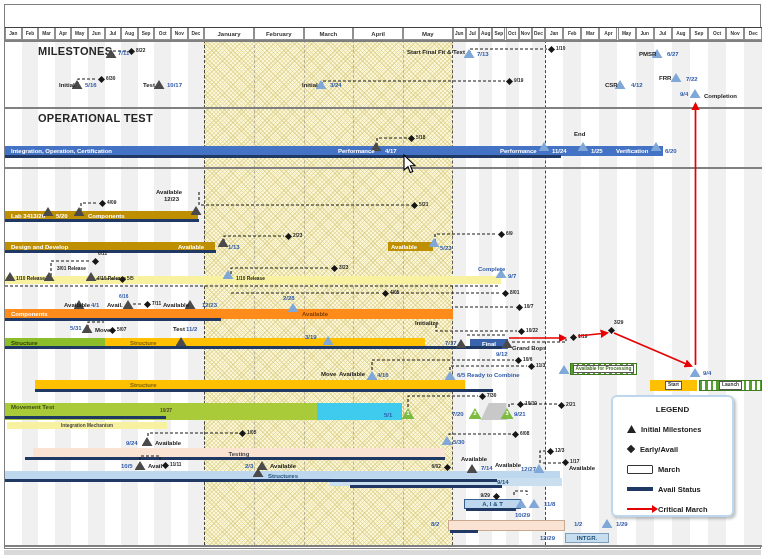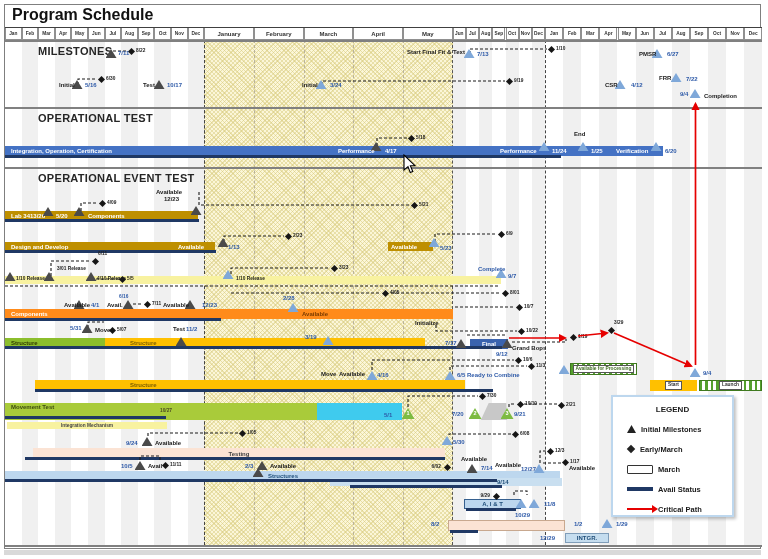--- a/index.html
+++ b/index.html
@@ -26,42 +26,41 @@
   .ul{position:absolute;height:2.5px;background:#1f3864;}
   .txt{position:absolute;font-size:6px;font-weight:bold;white-space:nowrap;line-height:1;color:#1a1a1a;}
   .sec{position:absolute;font-size:11px;font-weight:bold;color:#262626;letter-spacing:.3px;}
   .tri{position:absolute;clip-path:polygon(50% 0,100% 100%,0 100%);}
   .tri span{position:absolute;left:0;right:0;top:3px;text-align:center;
             font-size:5.5px;font-weight:bold;color:#fff;line-height:1;}
   .dia{position:absolute;width:5px;height:5px;background:#161616;transform:rotate(45deg);}
   .dlab{position:absolute;font-size:4.8px;font-weight:bold;color:#222;white-space:nowrap;line-height:1;}
   .boxlab{background:#fff;border:1px solid #555;padding:0 2px;font-size:4.8px;line-height:1.4;}
   svg.layer{position:absolute;left:0;top:0;pointer-events:none;}
-  .legend{position:absolute;background:#fff;border:2px solid #bdd7ee;border-radius:0;
+  .legend{position:absolute;background:#fff;border:2px solid #bdd7ee;border-radius:6px;
           box-shadow:2px 2px 3px rgba(0,0,0,.25);}
   .legend .ltitle{text-align:center;font-size:8px;font-weight:bold;color:#1a1a1a;margin-top:8px;}
   .lrow{position:relative;display:flex;align-items:center;margin:10px 8px 0 14px;height:10px;}
   .lrow .lab{font-size:7.5px;font-weight:bold;color:#1a1a1a;margin-left:5px;white-space:nowrap;}
   .ic-tri{width:9px;height:8px;background:#222;clip-path:polygon(50% 0,100% 100%,0 100%);}
   .ic-dia{width:6px;height:6px;background:#222;transform:rotate(45deg);margin:0 1px;}
   .ic-task{width:24px;height:7px;background:#fff;border:1.2px solid #333;border-radius:1px;}
   .ic-status{width:26px;height:4px;background:#1f3864;}
   .ic-arrow{position:relative;width:26px;height:2px;background:#e60000;}
   .ic-arrow:after{content:"";position:absolute;right:-5px;top:-3px;border-left:6px solid #e60000;
       border-top:4px solid transparent;border-bottom:4px solid transparent;}
   .trap{position:absolute;background:#c8c8c8;clip-path:polygon(31% 0,94% 0,97% 100%,3% 100%);}
   .botstrip{position:absolute;left:4px;top:550px;width:757px;height:5px;background:#d9d9d9;}
 </style>
 </head>
 <body>
 
 <div id="stage">
   <div class="frame"></div>
   <div class="botstrip"></div>
-  <div class="title">Program Schedule</div>
   <div id="chart" style="position:absolute;left:0;top:0;width:768px;height:559px;">
       <div class="hdr-cell" style="left: 5px; width: 16.6px; font-size: 4.8px;">Jan</div>
       <div class="hdr-cell" style="left: 21.6px; width: 16.6px; font-size: 4.8px;">Feb</div>
       <div class="stripe" style="left: 21.6px; width: 16.6px;"></div>
       <div class="hdr-cell" style="left: 38.2px; width: 16.6px; font-size: 4.8px;">Mar</div>
       <div class="hdr-cell" style="left: 54.8px; width: 16.6px; font-size: 4.8px;">Apr</div>
       <div class="stripe" style="left: 54.8px; width: 16.6px;"></div>
       <div class="hdr-cell" style="left: 71.4px; width: 16.6px; font-size: 4.8px;">May</div>
       <div class="hdr-cell" style="left: 88px; width: 16.6px; font-size: 4.8px;">Jun</div>
       <div class="stripe" style="left: 88px; width: 16.6px;"></div>
@@ -117,21 +116,20 @@
       <div class="vdash" style="left: 403px;"></div>
       <div class="vyear" style="left: 204.2px;"></div>
       <div class="vyear" style="left: 545.1px;"></div>
       <div class="hline" style="left: 5px; top: 27px; width: 757px; height: 1px; background: rgb(64, 64, 64);"></div>
       <div class="hline" style="left: 5px; top: 40px; width: 757px; height: 1.5px; background: rgb(128, 128, 128);"></div>
       <div class="hline" style="left: 5px; top: 107px; width: 757px; height: 1.5px; background: rgb(128, 128, 128);"></div>
       <div class="hline" style="left: 5px; top: 167px; width: 757px; height: 1.5px; background: rgb(128, 128, 128);"></div>
       <div class="hline" style="left: 5px; top: 545px; width: 757px; height: 1.5px; background: rgb(128, 128, 128);"></div>
       <div class="sec" style="left: 38px; top: 45px;">MILESTONES</div>
       <div class="sec" style="left: 38px; top: 112px;">OPERATIONAL TEST</div>
-      <div class="sec" style="left: 38px; top: 172px;">OPERATIONAL EVENT TEST</div>
       <div class="bar" style="left: 5px; top: 146px; width: 658px; height: 10px; background: rgb(68, 114, 196);">
         <span style="color: rgb(255, 255, 255); padding-left: 6px;">Integration, Operation, Certification</span>
       </div>
       <div class="bar" style="left: 5px; top: 211px; width: 193px; height: 9px; background: rgb(190, 143, 0);">
         <span style="color: rgb(255, 255, 255); padding-left: 6px;">Lab 3413/26</span>
       </div>
       <div class="bar" style="left: 5px; top: 242px; width: 210px; height: 9px; background: rgb(190, 143, 0);">
         <span style="color: rgb(255, 255, 255); padding-left: 6px;">Design and Develop</span>
       </div>
       <div class="bar" style="left: 388px; top: 242px; width: 45px; height: 9px; background: rgb(190, 143, 0);"></div>
@@ -444,32 +442,32 @@
     </div>
 
   <div class="legend" id="legendBox" style="left: 611px; top: 395px; width: 119px; height: 118px; z-index: 30;">
     <div class="ltitle">LEGEND</div>
     <div class="lrow">
       <div class="ic-tri"></div>
       <div class="lab">Initial Milestones</div>
     </div>
     <div class="lrow">
       <div class="ic-dia"></div>
-      <div class="lab">Early/March</div>
+      <div class="lab">Early/Avail</div>
     </div>
     <div class="lrow">
       <div class="ic-task"></div>
       <div class="lab">March</div>
     </div>
     <div class="lrow">
       <div class="ic-status"></div>
       <div class="lab">Avail Status</div>
     </div>
     <div class="lrow">
       <div class="ic-arrow"></div>
-      <div class="lab">Critical Path</div>
+      <div class="lab">Critical March</div>
     </div>
   </div>
 
   <svg class="layer" id="cursorSvg" width="14" height="20" viewBox="0 0 14 20" style="z-index: 40; left: 403px; top: 154px;">
     <path d="M1 1 L1 16 L5 12.7 L7.3 18.6 L9.8 17.5 L7.4 11.7 L12 11.7 Z" fill="#fff" stroke="#000" stroke-width="1.1"></path>
   </svg>
 </div>
 
 </body></html>

